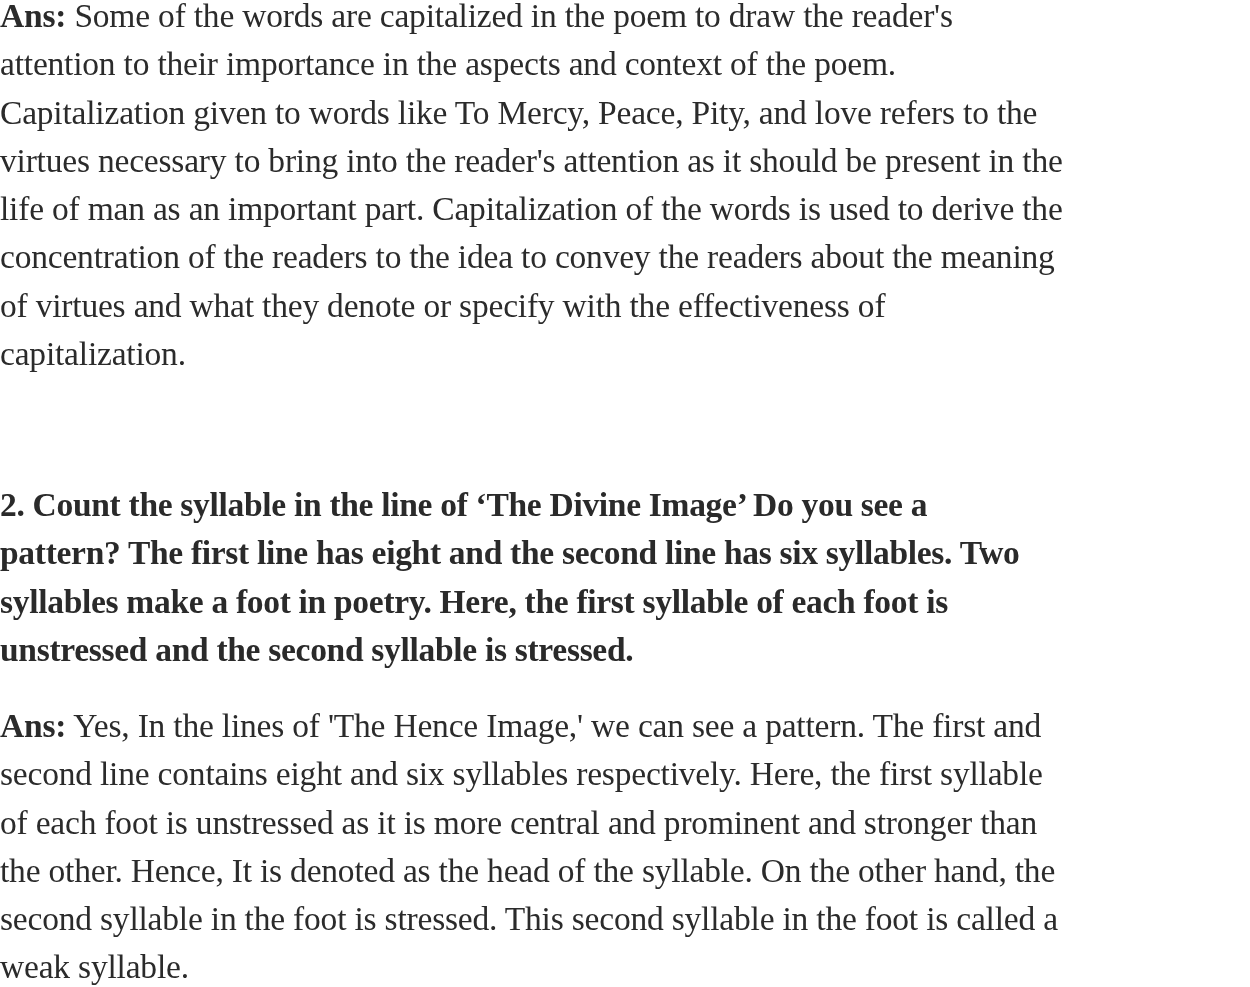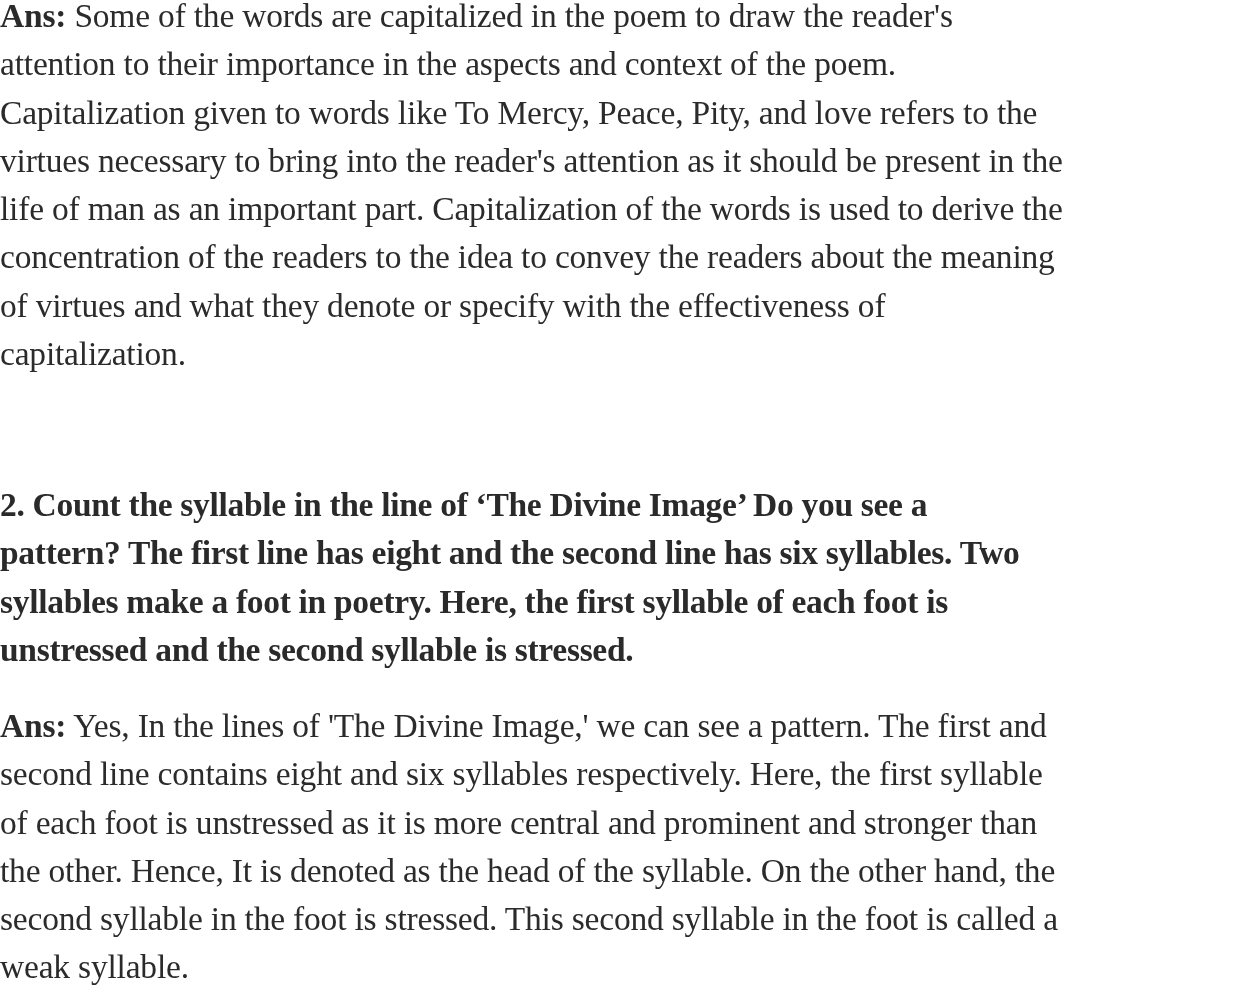--- a/index.html
+++ b/index.html
@@ -56,19 +56,19 @@
 </div>
 
 <div class="block q" id="q2">
   <span class="line">2. Count the syllable in the line of ‘The Divine Image’ Do you see a</span>
   <span class="line">pattern? The first line has eight and the second line has six syllables. Two</span>
   <span class="line">syllables make a foot in poetry. Here, the first syllable of each foot is</span>
   <span class="line">unstressed and the second syllable is stressed.</span>
 </div>
 
 <div class="block" id="ans2">
-  <span class="line"><span class="lbl">Ans:</span><span> Yes, In the lines of 'The Divine Image,' we can see a pattern. The first and</span></span>
+  <span class="line"><span class="lbl">Ans:</span><span> Yes, In the lines of 'The Hence Image,' we can see a pattern. The first and</span></span>
   <span class="line">second line contains eight and six syllables respectively. Here, the first syllable</span>
   <span class="line">of each foot is unstressed as it is more central and prominent and stronger than</span>
   <span class="line">the other. Hence, It is denoted as the head of the syllable. On the other hand, the</span>
   <span class="line">second syllable in the foot is stressed. This second syllable in the foot is called a</span>
   <span class="line">weak syllable.</span>
 </div>
 
 </body></html>

